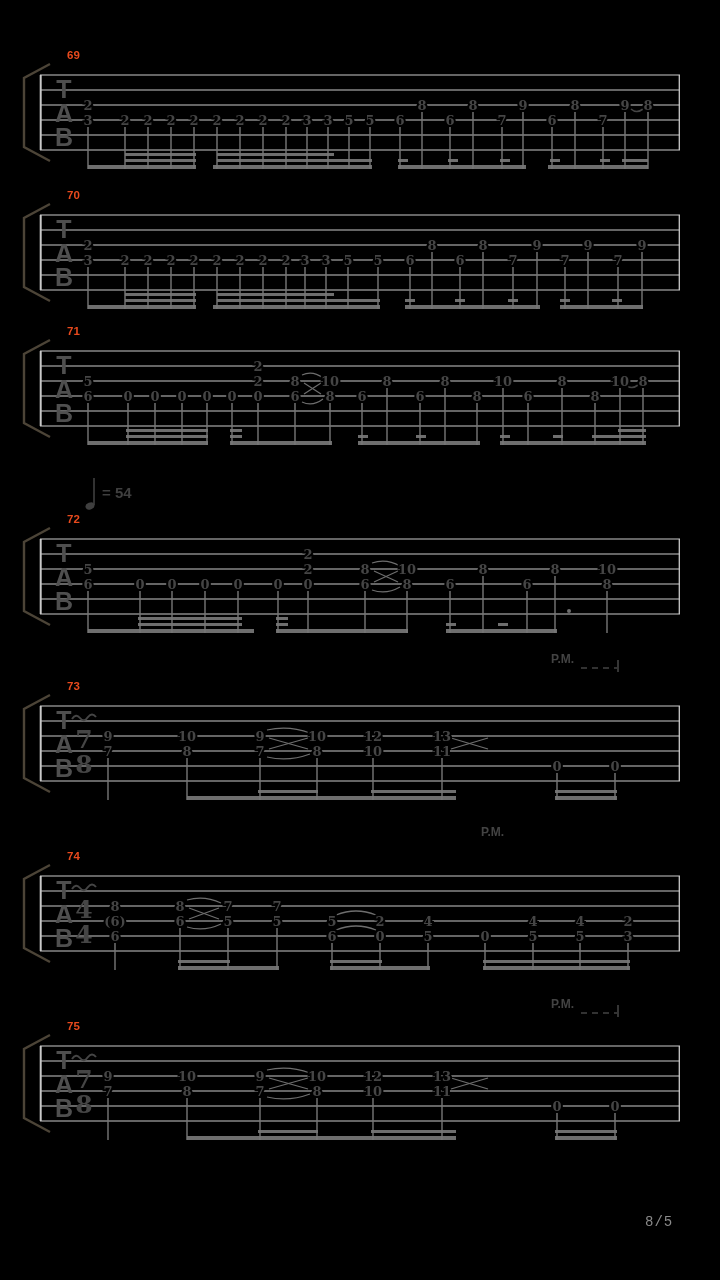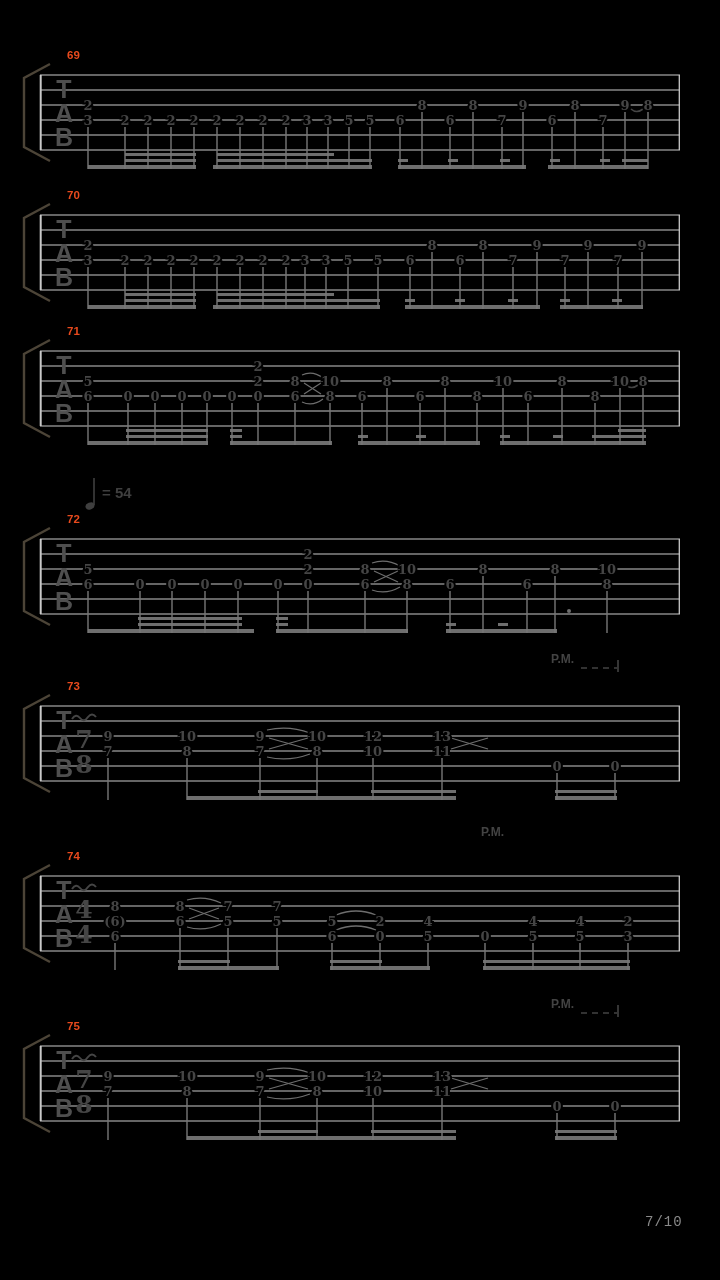--- a/index.html
+++ b/index.html
@@ -487,14 +487,14 @@
       </g>
       <g>
         <text x="481" y="836" font-family="&quot;Liberation Sans&quot;, sans-serif" font-weight="bold" font-size="12" fill="#434343">P.M.</text>
       </g>
       <g>
         <text x="551" y="1008" font-family="&quot;Liberation Sans&quot;, sans-serif" font-weight="bold" font-size="12" fill="#434343">P.M.</text>
         <line x1="581" y1="1013" x2="617" y2="1013" stroke="#434343" stroke-width="1.6" stroke-dasharray="6 5"></line>
         <line x1="618" y1="1005" x2="618" y2="1017" stroke="#434343" stroke-width="1.6"></line>
       </g>
     </svg>
-  <div class="pagenum">7/10</div>
+  <div class="pagenum">8/5</div>
 </div>
 
 </body></html>

